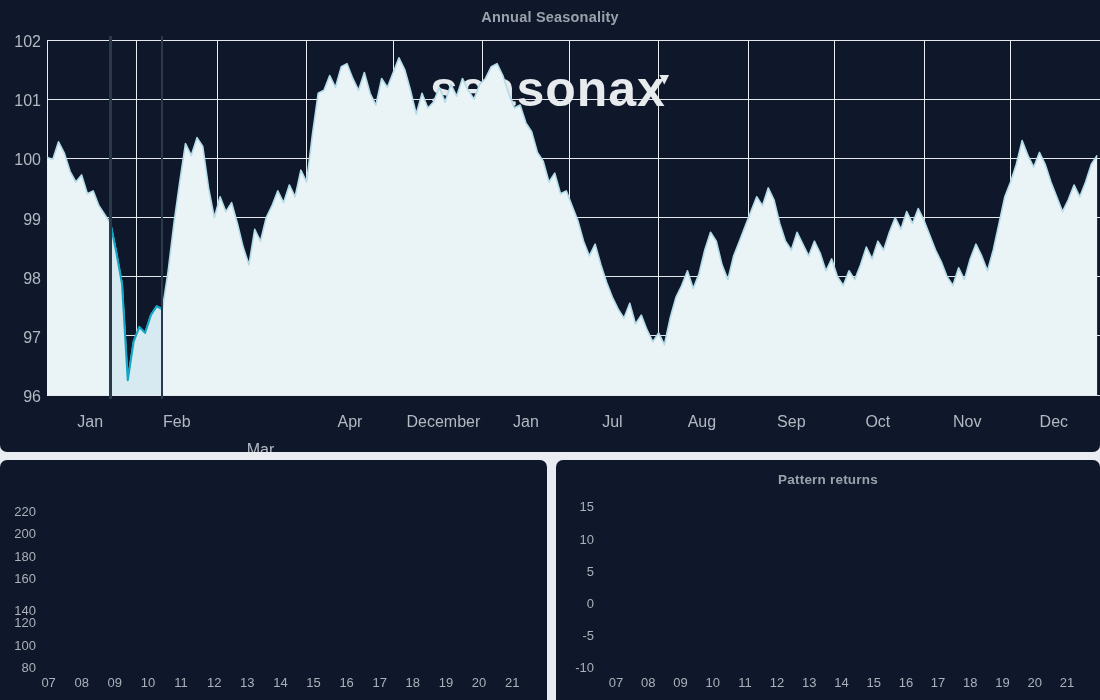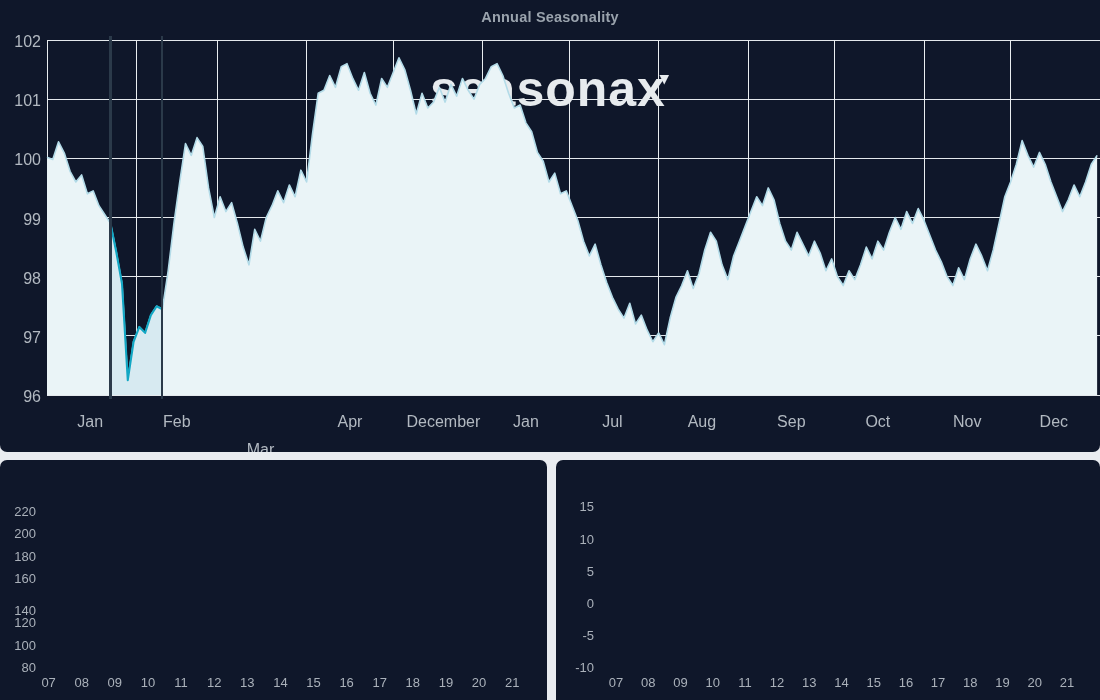--- a/index.html
+++ b/index.html
@@ -179,20 +179,21 @@
       <div class="axis-label xlab" style="left: 297.505px; top: 215px; width: 32px;">15</div>
       <div class="axis-label xlab" style="left: 330.615px; top: 215px; width: 32px;">16</div>
       <div class="axis-label xlab" style="left: 363.726px; top: 215px; width: 32px;">17</div>
       <div class="axis-label xlab" style="left: 396.836px; top: 215px; width: 32px;">18</div>
       <div class="axis-label xlab" style="left: 429.946px; top: 215px; width: 32px;">19</div>
       <div class="axis-label xlab" style="left: 463.057px; top: 215px; width: 32px;">20</div>
       <div class="axis-label xlab" style="left: 496.167px; top: 215px; width: 32px;">21</div>
     </div>
 
   <div class="panel" id="panel-pattern">
+    <div class="panel-title">Pattern returns</div>
 
   <div class="axis-label ylab" style="left: 6px; top: 39.4231px; width: 32px;">15</div>
       <div class="axis-label ylab" style="left: 6px; top: 71.5385px; width: 32px;">10</div>
       <div class="axis-label ylab" style="left: 6px; top: 103.654px; width: 32px;">5</div>
       <div class="axis-label ylab" style="left: 6px; top: 135.769px; width: 32px;">0</div>
       <div class="axis-label ylab" style="left: 6px; top: 167.885px; width: 32px;">-5</div>
       <div class="axis-label ylab" style="left: 6px; top: 200px; width: 32px;">-10</div>
       <div class="axis-label xlab" style="left: 44.1px; top: 215px; width: 32px;">07</div>
       <div class="axis-label xlab" style="left: 76.3px; top: 215px; width: 32px;">08</div>
       <div class="axis-label xlab" style="left: 108.5px; top: 215px; width: 32px;">09</div>

